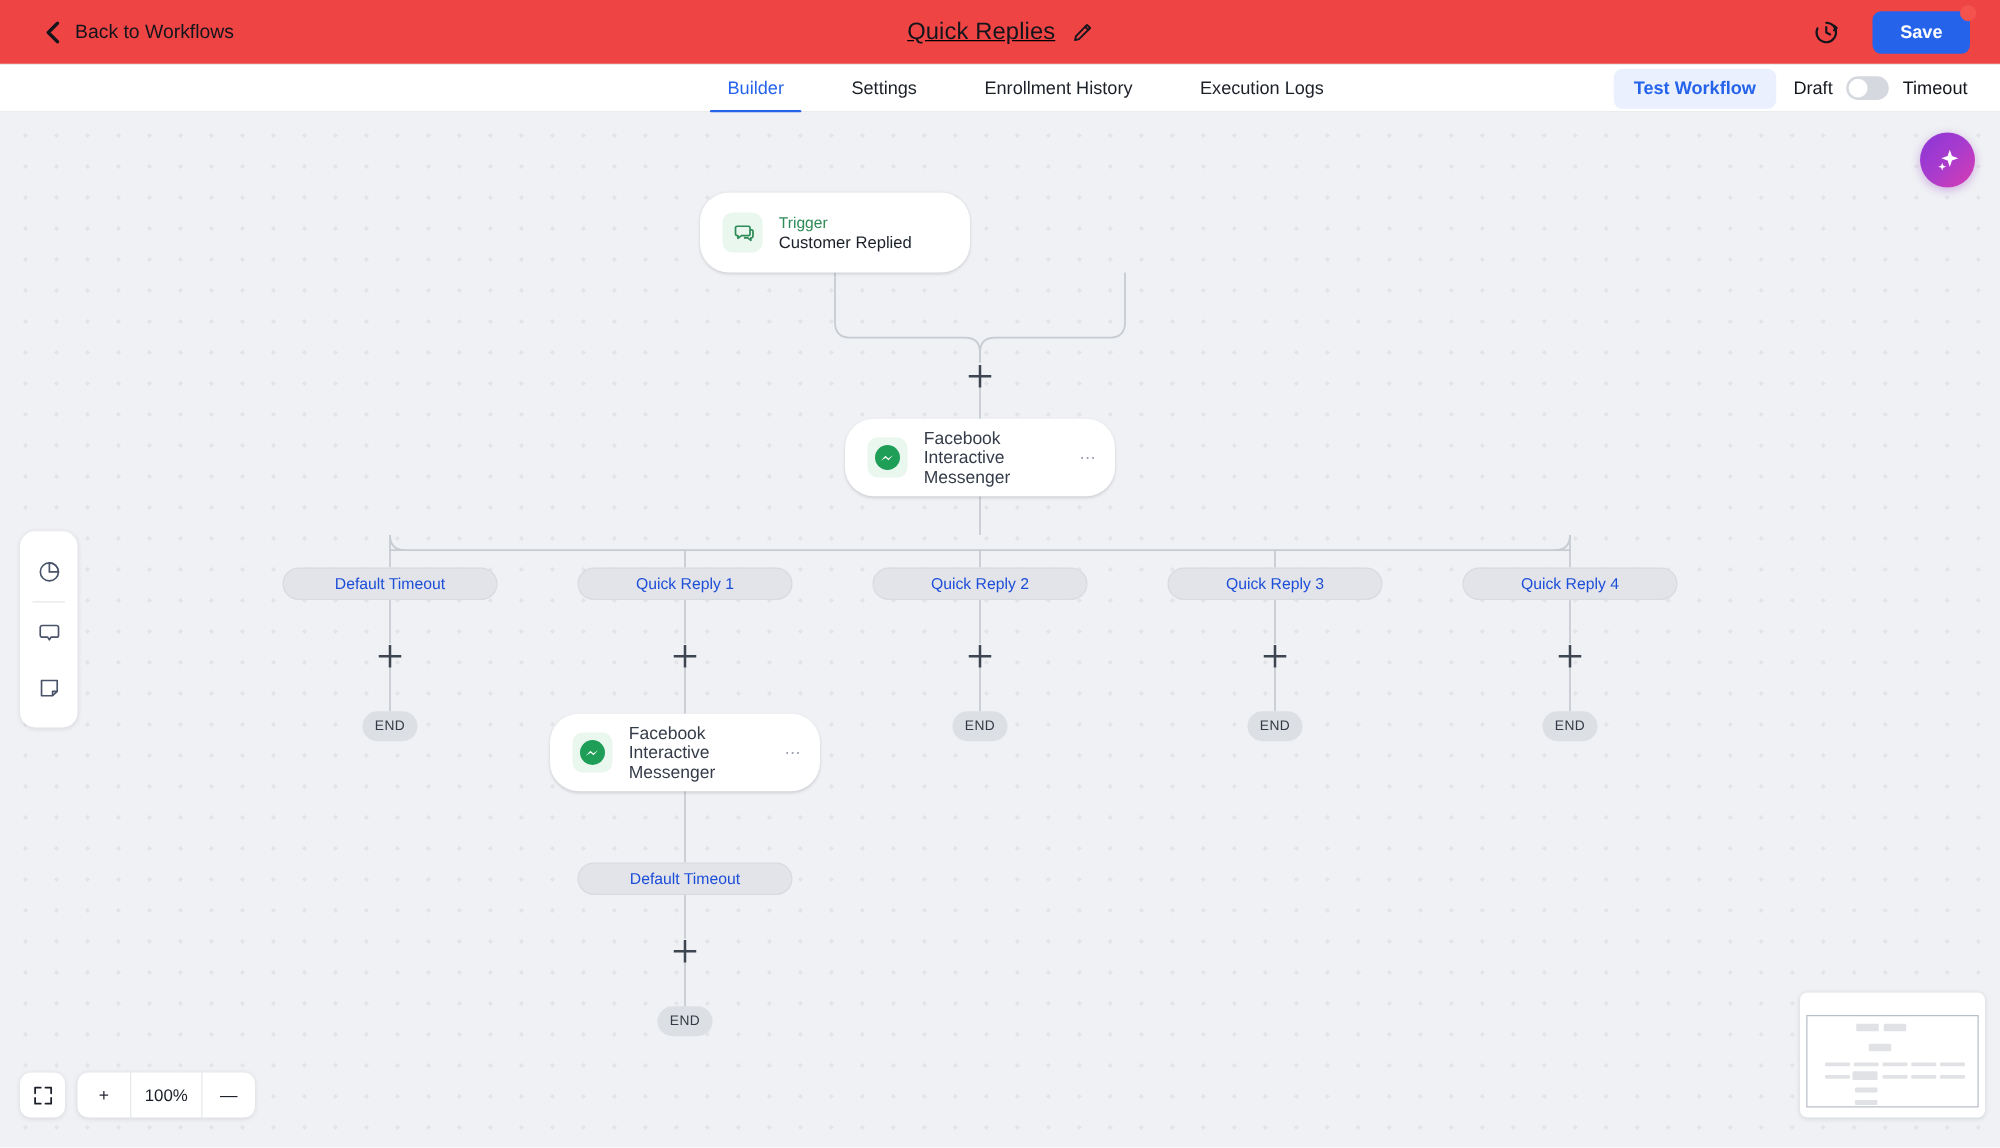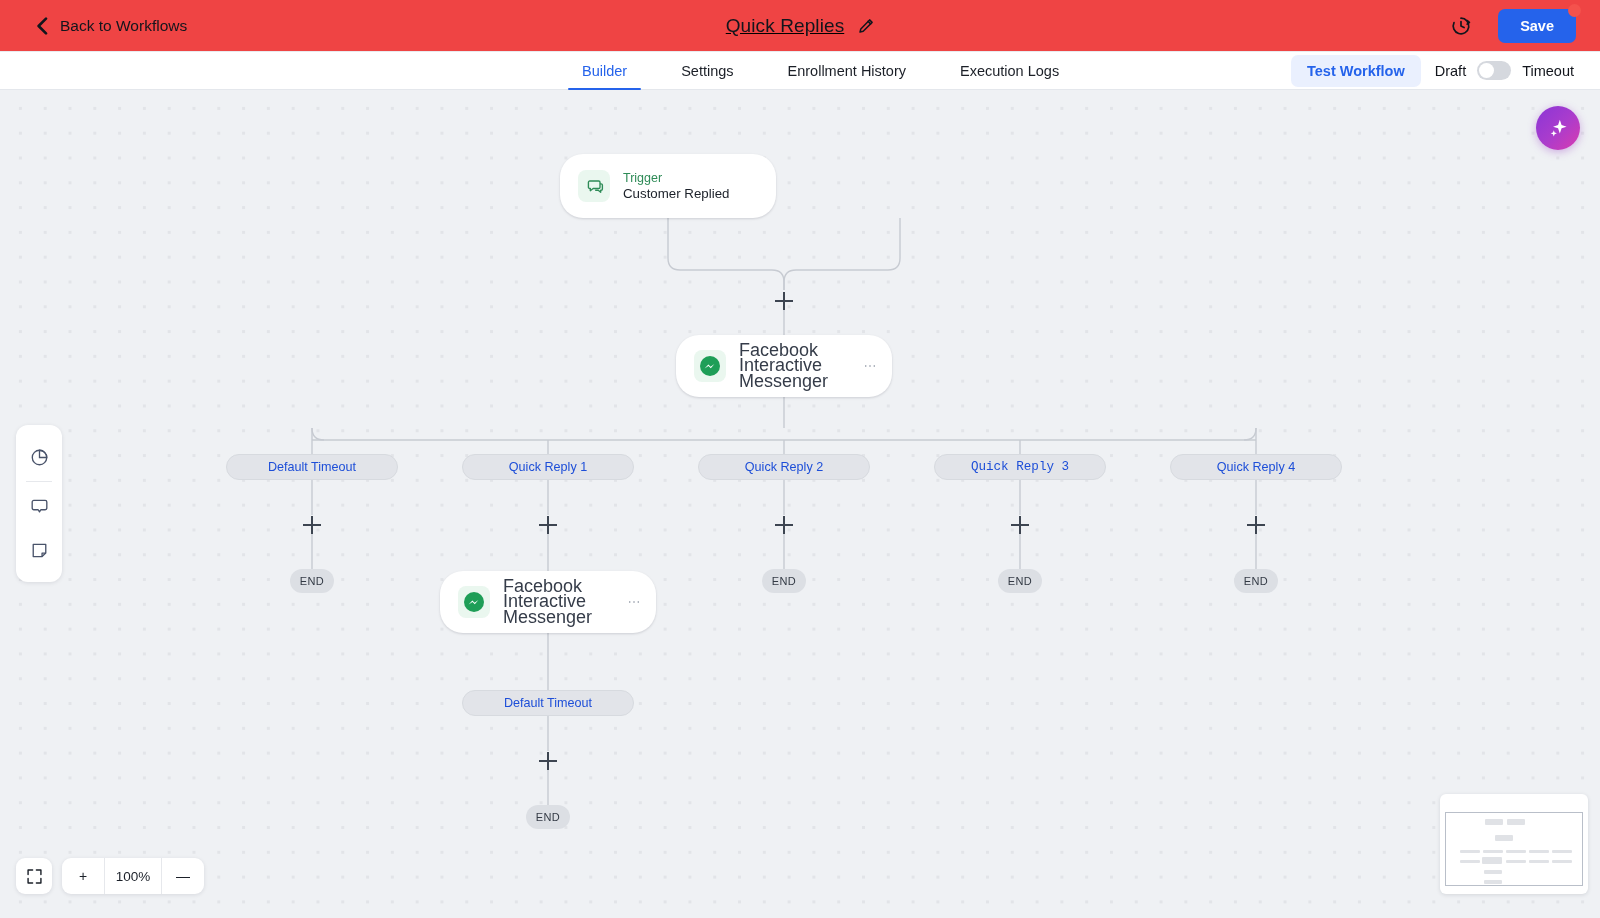--- a/index.html
+++ b/index.html
@@ -102,21 +102,21 @@
     display: flex; align-items: center; cursor: pointer;
   }
   .node-ico {
     width: 32px; height: 32px; border-radius: 8px; background: #eaf7ef;
     display: flex; align-items: center; justify-content: center;
     flex: 0 0 auto; margin-left: 18px;
   }
   .node-body { margin-left: 13px; }
   .node-kicker { font-size: 12.5px; color: #2e8b57; line-height: 16px; }
   .node-title { font-size: 13.3px; color: #1b2029; line-height: 16px; }
-  .node-title2 { font-size: 18px; color: #353c49; line-height: 15.5px; }
+  .node-title2 { font-size: 14px; color: #353c49; line-height: 15.5px; }
   .node-dots {
     margin-left: auto; margin-right: 14px; letter-spacing: 1.5px;
     color: #9aa1ad; font-size: 13px; line-height: 8px; cursor: pointer;
   }
 
   .trigger-node { left: 560px; top: 64px; width: 216px; height: 64px; }
   .add-trigger {
     position: absolute; left: 792px; top: 64px; width: 216px; height: 64px;
     border: 1.6px dashed #9db4f0; border-radius: 11px; background: #f4f7fe;
     display: flex; align-items: center; cursor: pointer;
@@ -339,21 +339,21 @@
 
     <div class="pill" style="left:226px; top:364px; width:172px;">
       <span>Default Timeout</span>
     </div>
     <div class="pill" style="left:462px; top:364px; width:172px;">
       <span>Quick Reply 1</span>
     </div>
     <div class="pill" style="left:698px; top:364px; width:172px;">
       <span>Quick Reply 2</span>
     </div>
-    <div class="pill" style="left:934px; top:364px; width:172px;font-family:Liberation Mono, monospace;">
+    <div class="pill" style="left:934px; top:364px; width:172px;">
       <span>Quick Reply 3</span>
     </div>
     <div class="pill" style="left:1170px; top:364px; width:172px;">
       <span>Quick Reply 4</span>
     </div>
 
     <div class="plus-btn" style="left:303px; top:426px;"></div>
     <div class="plus-btn" style="left:539px; top:426px;"></div>
     <div class="plus-btn" style="left:775px; top:426px;"></div>
     <div class="plus-btn" style="left:1011px; top:426px;"></div>

